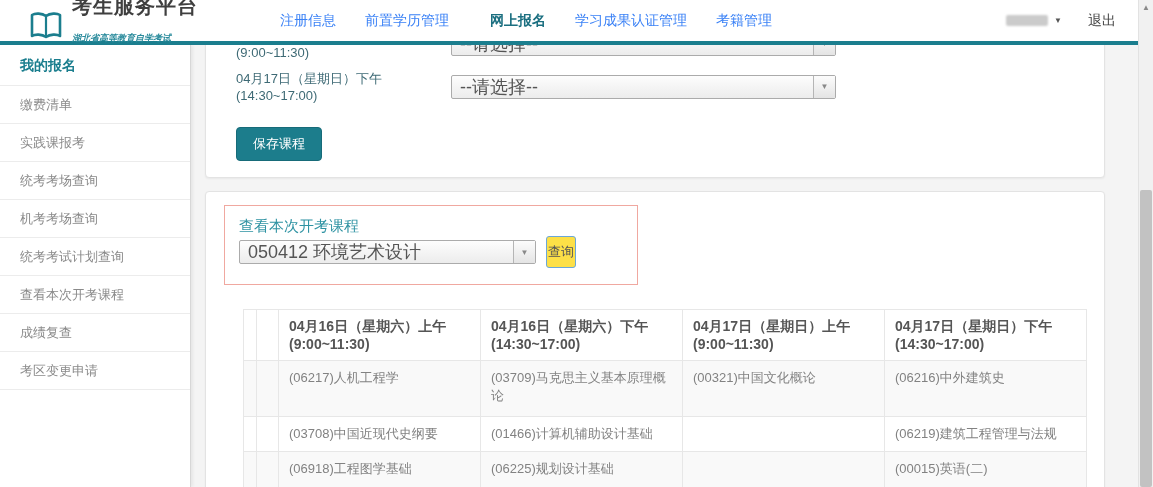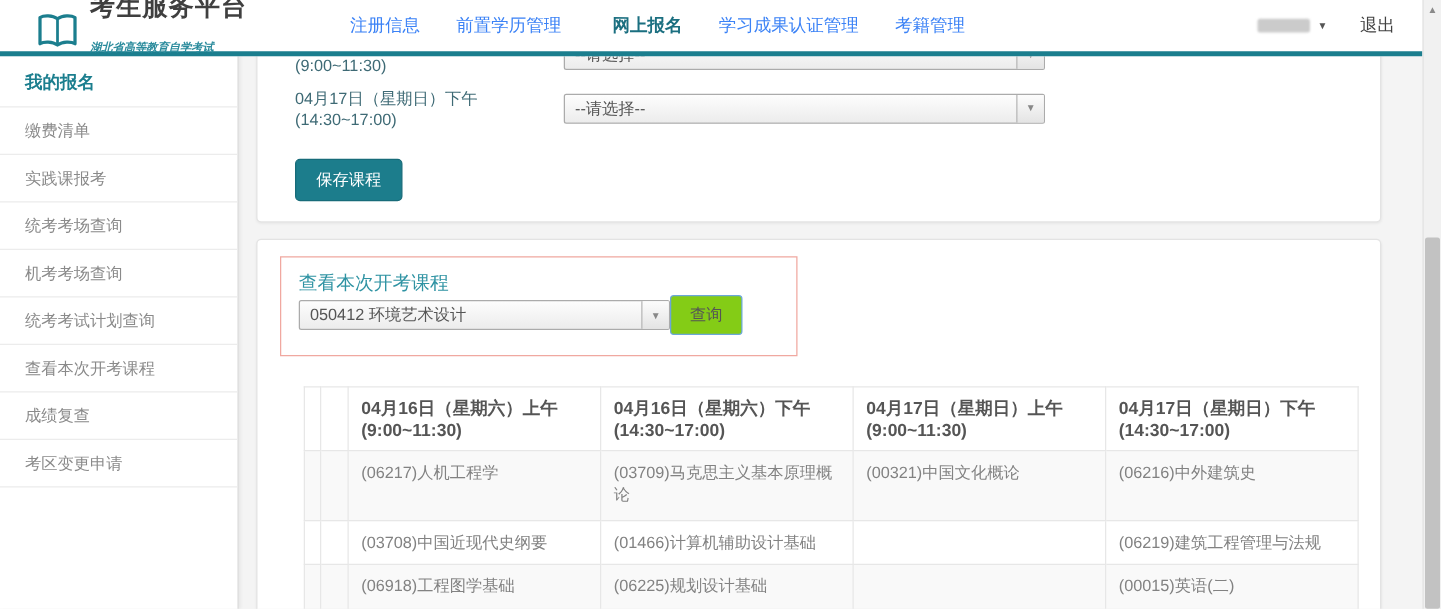--- a/index.html
+++ b/index.html
@@ -39,34 +39,34 @@
   
   .content { position:absolute; top:45px; left:192px; width:946px; height:442px;
     background:#f4f4f4; overflow:hidden; z-index:1; }
   .panel { background:#fff; border:1px solid #e3e3e3; border-radius:4px; width:900px;
     margin-left:13px; box-shadow:0 1px 2px rgba(0,0,0,.05); }
   .panel-form { margin-top:-37px; padding:18px 0 16px 30px; }
   .form-row { display:flex; align-items:center; margin-bottom:10px; }
   .form-label { width:215px; font-size:13px; color:#3e6a75; }
   .ui-select { display:flex; width:385px; height:24px; border:1px solid #ababab; border-radius:2px;
     background:linear-gradient(#fdfdfd,#ececec); cursor:pointer; }
-  .ui-select .val { flex:1; font-size:13px; color:#555; line-height:22px; padding:0 8px;
+  .ui-select .val { flex:1; font-size:18px; color:#555; line-height:22px; padding:0 8px;
     overflow:hidden; white-space:nowrap; }
   .ui-select .arrow { width:22px; border-left:1px solid #b5b5b5; background:linear-gradient(#fcfcfc,#e4e4e4);
     display:flex; align-items:center; justify-content:center; font-size:8px; color:#888; }
   .btn-save { margin-top:14px; display:inline-block; background:#1c7d8c; color:#fff; font-size:13px;
     border:1px solid #176b79; border-radius:4px; padding:7px 16px; cursor:pointer; }
 
   .panel-courses { margin-top:13px; padding:13px 0 18px 0; }
   .annotation-box { margin-left:18px; width:414px; border:1px solid #f0a8a0; padding:11px 0 16px 14px; }
   .courses-title { font-size:15px; color:#2f93a3; font-weight:normal; }
-  .courses-row { display:flex; align-items:center; }
+  .courses-row { display:flex; align-items:center; gap:10px; }
   .ui-select.small { width:297px; }
-  .btn-query { background:#84cc16; border:1px solid #6ba7d8; border-radius:3px; color:#555;
-    font-size:13px; padding:6px 15px; cursor:pointer; }
+  .btn-query { background:#fde047; border:1px solid #6ba7d8; border-radius:3px; color:#555;
+    font-size:13px; padding:6px 1px; cursor:pointer; }
 
   
   .course-table { border-collapse:collapse; table-layout:fixed; width:843px; margin:24px 0 0 37px; }
   .course-table td, .course-table th { border:1px solid #e7e7e7; font-size:13px; color:#828282;
     text-align:left; vertical-align:top; padding:8px 10px; word-break:break-all; }
   .course-table th { font-size:14px; color:#555; font-weight:bold; padding:7px 10px; line-height:18px;margin-left:36px; }
   .course-table .spacer { padding:0; }
   .course-table tr.stripe td { background:#f9f9f9; }
   .row-first td { height:56px; }
   .row-mid td { height:33px; }

